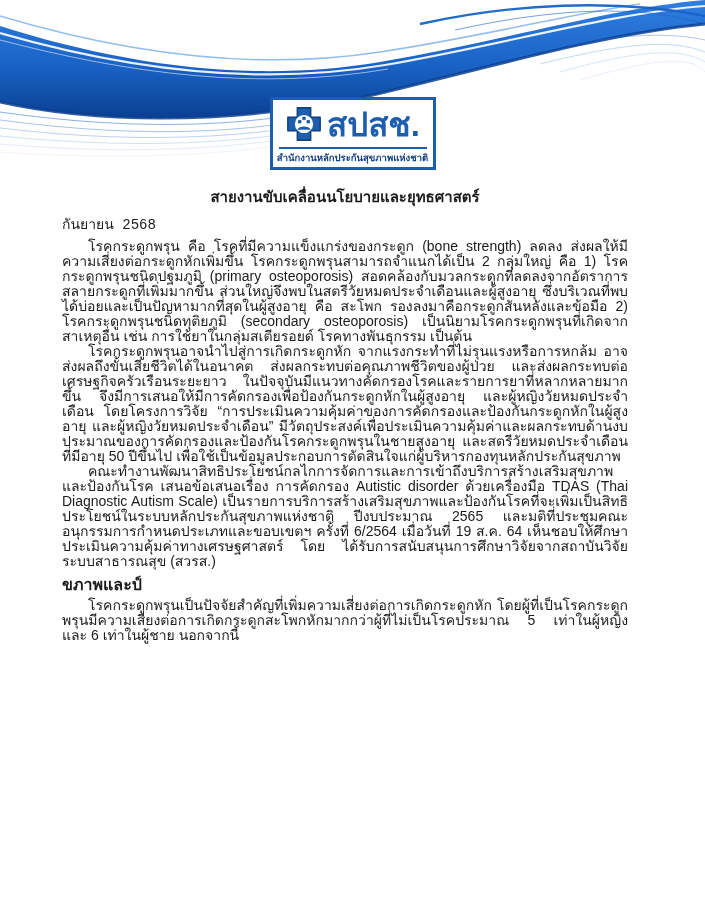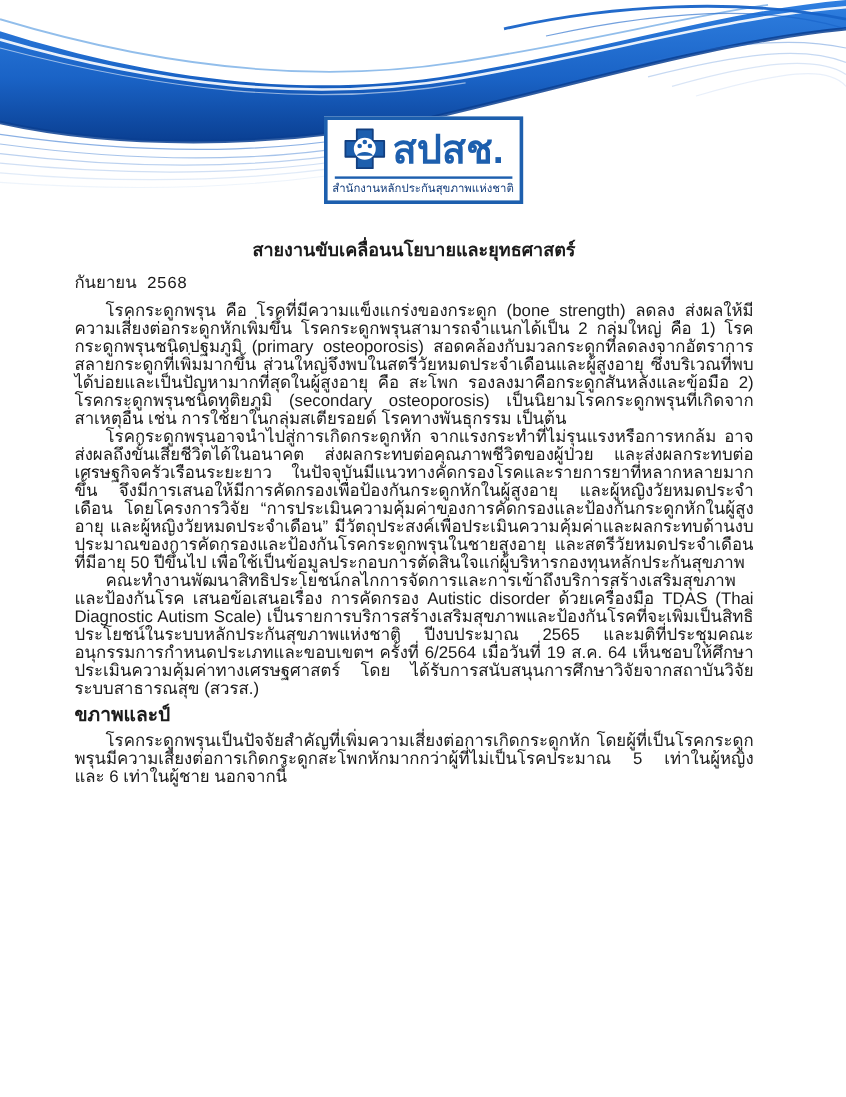--- a/index.html
+++ b/index.html
@@ -26,32 +26,32 @@
     padding:5px 6px 4px 6px;
     display:flex;flex-direction:column;align-items:center;
   }
   .logo-top{display:flex;align-items:center;gap:4px;}
   .logo-acronym{
     font-size:33px;font-weight:bold;color:#1d5fae;
     line-height:1.0;letter-spacing:0px;
   }
   .logo-divider{width:100%;height:2px;background:#1d5fae;margin:4px 0 3px 0;}
   .logo-orgname{
-    font-size:9.5px;font-weight:normal;color:#163f7d;
+    font-size:9.5px;font-weight:bold;color:#163f7d;
     white-space:nowrap;line-height:1.2;
   }
 
   
   .content{
     position:absolute;top:183px;left:62px;width:566px;
   }
   .title-line{line-height:28px;text-align:center;}
   .doc-type{font-size:16px;font-weight:bold;}
   .doc-title{font-size:14.5px;font-weight:bold;font-style:italic;}
-  .doc-dept{font-size:15px;font-weight:bold;margin-top:12px;}
+  .doc-dept{font-size:15px;font-weight:bold;}
   .doc-date{font-size:14px;text-align:left;line-height:28px;font-family:Liberation Mono, monospace;}
 
   .section-heading{
     font-size:16px;font-weight:bold;line-height:26px;margin:3px 0 0 0;
   }
   .para{
     margin:0;
     font-size:14px;
     line-height:15px;
     text-align:justify;

